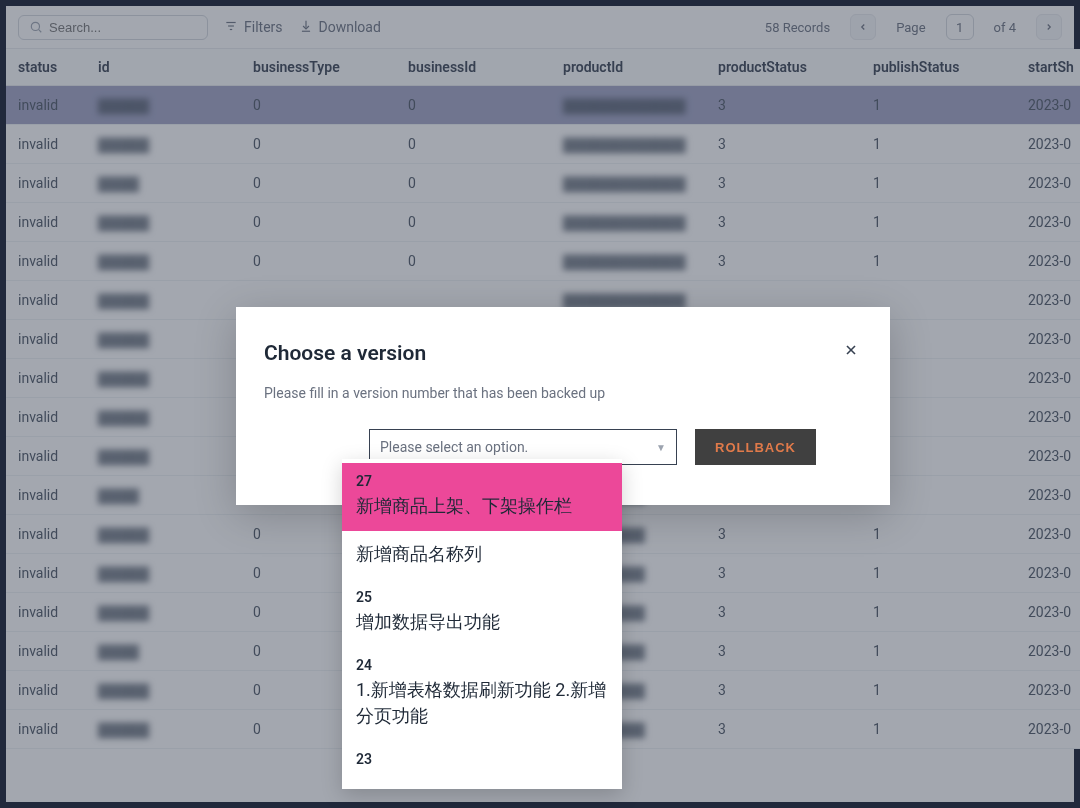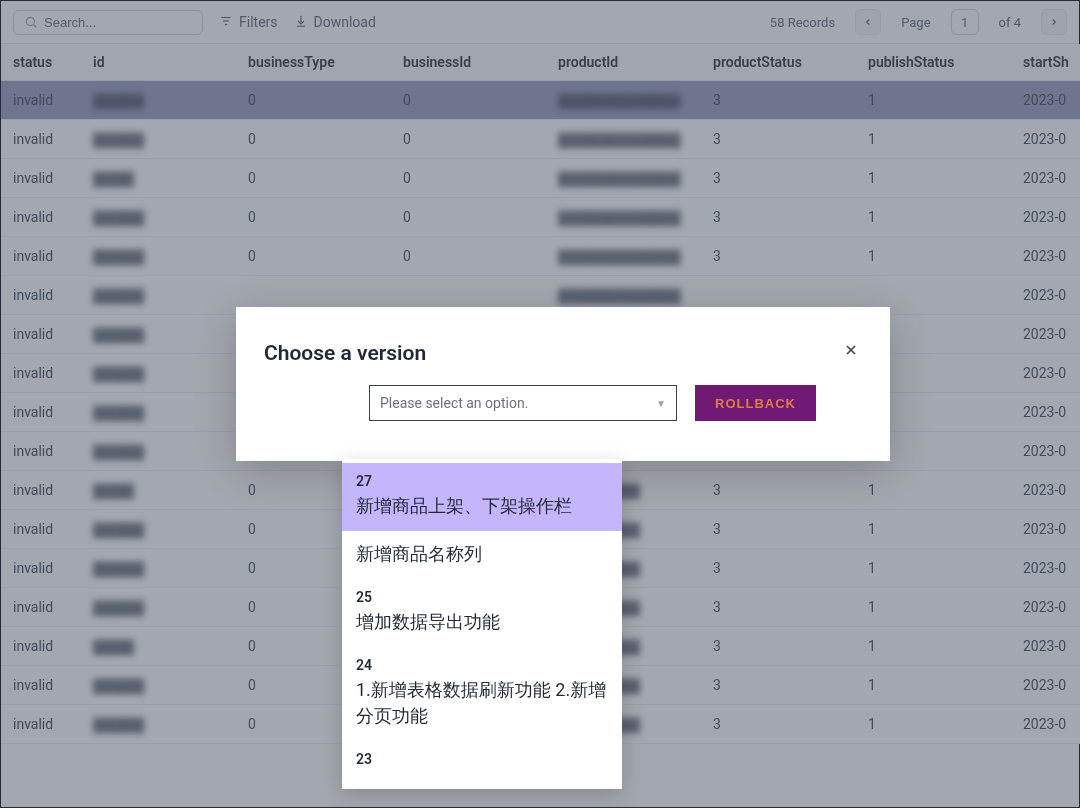--- a/index.html
+++ b/index.html
@@ -9,21 +9,21 @@
     color: #374151;
     background: #fff;
     width: 1080px;
     height: 808px;
     overflow: hidden;
     position: relative;
   }
   .page {
     width: 1080px;
     height: 808px;
-    border: 1px solid #0f172a;
+    border: 6px solid #0f172a;
     display: flex;
     flex-direction: column;
     background: #fbfbfb;
   }
   .topbar {
     display: flex;
     align-items: center;
     padding: 8px 12px;
     gap: 16px;
     border-bottom: 1px solid #e5e7eb;
@@ -170,21 +170,21 @@
     color: #6b7280;
     font-size: 14px;
     cursor: pointer;
     background: #fff;
   }
   .select-box .caret {
     font-size: 10px;
     color: #9ca3af;
   }
   .rollback-btn {
-    background: #701a75;
+    background: #404040;
     color: #e07a4a;
     font-weight: 700;
     letter-spacing: 1px;
     border: none;
     height: 36px;
     padding: 0 20px;
     font-size: 13px;
     cursor: pointer;
   }
   .dropdown {
@@ -195,21 +195,21 @@
     max-height: 330px;
     background: #fff;
     box-shadow: 0 6px 20px rgba(0,0,0,0.18);
     overflow-y: auto;
     padding: 4px 0 6px 0;
   }
   .dropdown .opt {
     padding: 10px 14px 12px 14px;
     cursor: pointer;
   }
-  .dropdown .opt.hover { background: #c4b5fd; }
+  .dropdown .opt.hover { background: #ec4899; }
   .dropdown .opt .v {
     font-size: 14px;
     font-weight: 600;
     color: #1f2937;
     margin-bottom: 4px;
   }
   .dropdown .opt .d {
     font-size: 18px;
     color: #1f2937;
     line-height: 1.45;
@@ -484,20 +484,21 @@
 <div class="modal">
   <div class="close">
     <span>
       <svg width="16" height="16" viewBox="0 0 24 24" fill="none" stroke="#374151" stroke-width="2.5">
           <line x1="18" y1="6" x2="6" y2="18"></line>
           <line x1="6" y1="6" x2="18" y2="18"></line>
         </svg>
     </span>
   </div>
   <h2>Choose a version</h2>
+  <p class="helper">Please fill in a version number that has been backed up</p>
   <div class="controls">
     <div class="select-box">
       <span>Please select an option.</span>
       <span class="caret">▼</span>
     </div>
     <button class="rollback-btn">ROLLBACK</button>
   </div>
 </div>
 
 <div class="dropdown" id="dropdown">

